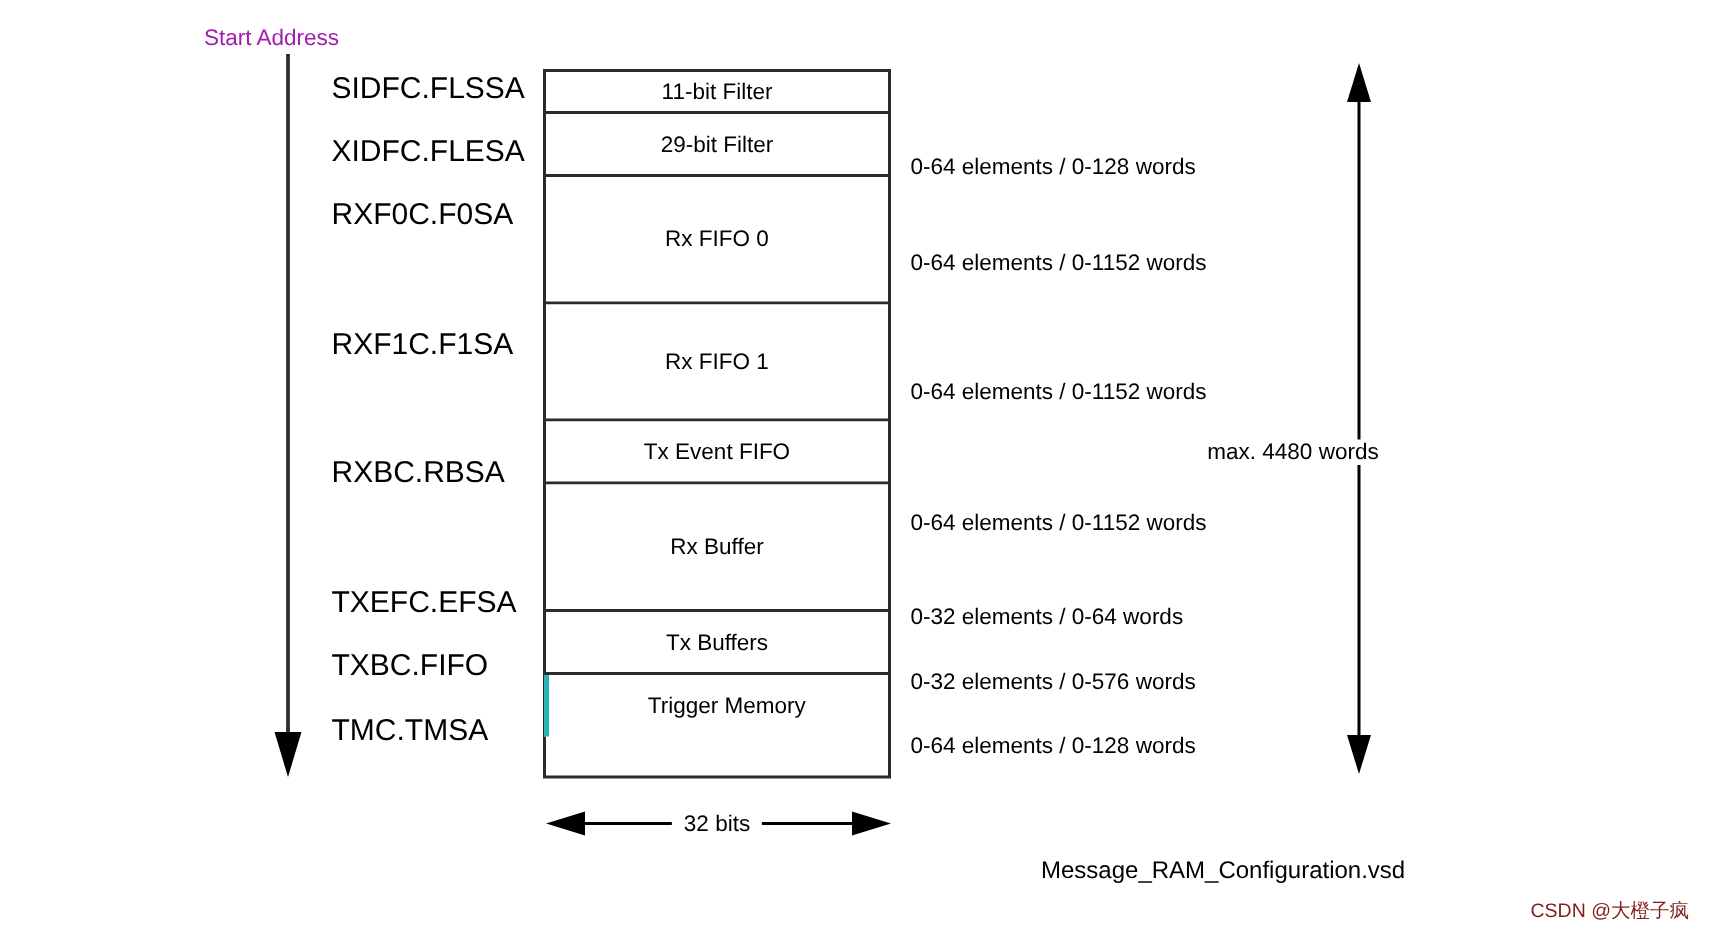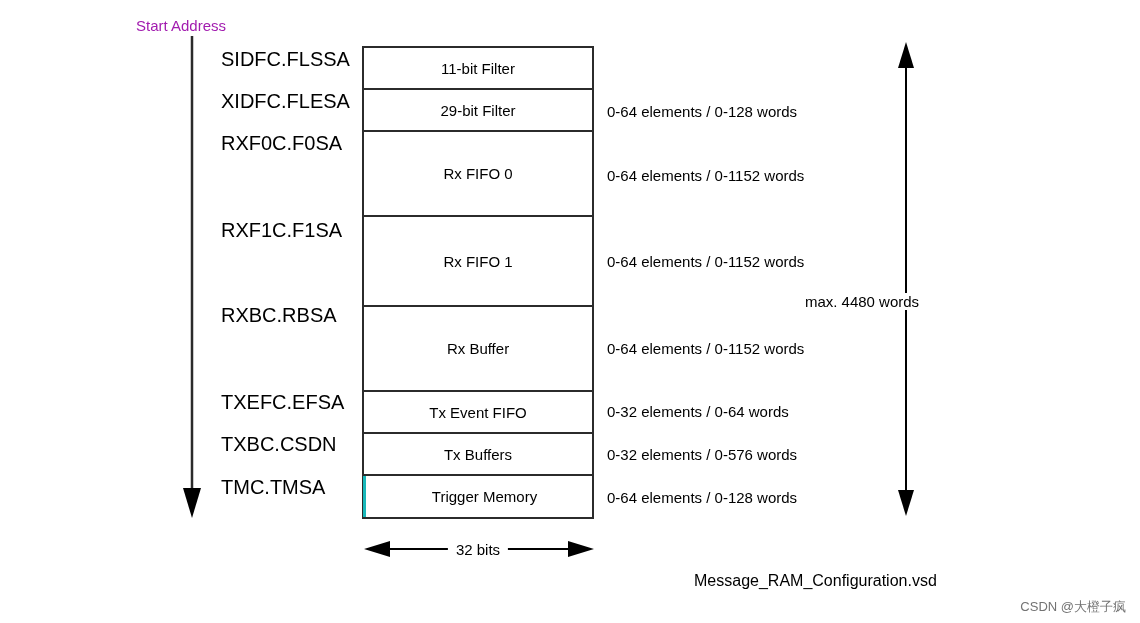--- a/index.html
+++ b/index.html
@@ -135,21 +135,21 @@
     font-size:16px;
     white-space:nowrap;
   }
 
   
   #watermark{
     position:absolute;
     right:14px;
     bottom:7px;
     font-size:13px;
-    color:#737373;
+    color:#7f1d1d;
     white-space:nowrap;
   }
 </style>
 </head>
 <body>
 
 <div id="canvas">
 
   <div class="txt" id="start-address-label">Start Address</div>
 
@@ -159,41 +159,41 @@
       <polygon points="14,482 5,452 23,452" fill="#000000"></polygon>
     </svg>
   </div>
 
   <div class="reg-label" style="top:48px">SIDFC.FLSSA</div>
   <div class="reg-label" style="top:90px">XIDFC.FLESA</div>
   <div class="reg-label" style="top:132px">RXF0C.F0SA</div>
   <div class="reg-label" style="top:219px">RXF1C.F1SA</div>
   <div class="reg-label" style="top:304px">RXBC.RBSA</div>
   <div class="reg-label" style="top:391px">TXEFC.EFSA</div>
-  <div class="reg-label" style="top:433px">TXBC.CSDN</div>
+  <div class="reg-label" style="top:433px">TXBC.FIFO</div>
   <div class="reg-label" style="top:476px">TMC.TMSA</div>
 
   <div id="memory-map">
-    <div class="mem-block" style="height:42px">
+    <div class="mem-block" style="height:28px">
       <span class="mem-label">11-bit Filter</span>
     </div>
     <div class="mem-block" style="height:42px">
       <span class="mem-label">29-bit Filter</span>
     </div>
     <div class="mem-block" style="height:85px">
       <span class="mem-label">Rx FIFO 0</span>
     </div>
-    <div class="mem-block" style="height:90px">
+    <div class="mem-block" style="height:78px">
       <span class="mem-label">Rx FIFO 1</span>
+    </div>
+    <div class="mem-block" style="height:42px">
+      <span class="mem-label">Tx Event FIFO</span>
     </div>
     <div class="mem-block" style="height:85px">
       <span class="mem-label">Rx Buffer</span>
-    </div>
-    <div class="mem-block" style="height:42px">
-      <span class="mem-label">Tx Event FIFO</span>
     </div>
     <div class="mem-block" style="height:42px">
       <span class="mem-label">Tx Buffers</span>
     </div>
     <div class="mem-block highlight" style="height:41px">
       <span class="mem-label">Trigger Memory</span>
     </div>
   </div>
 
   <div class="size-note" style="top:103px">0-64 elements / 0-128 words</div>

